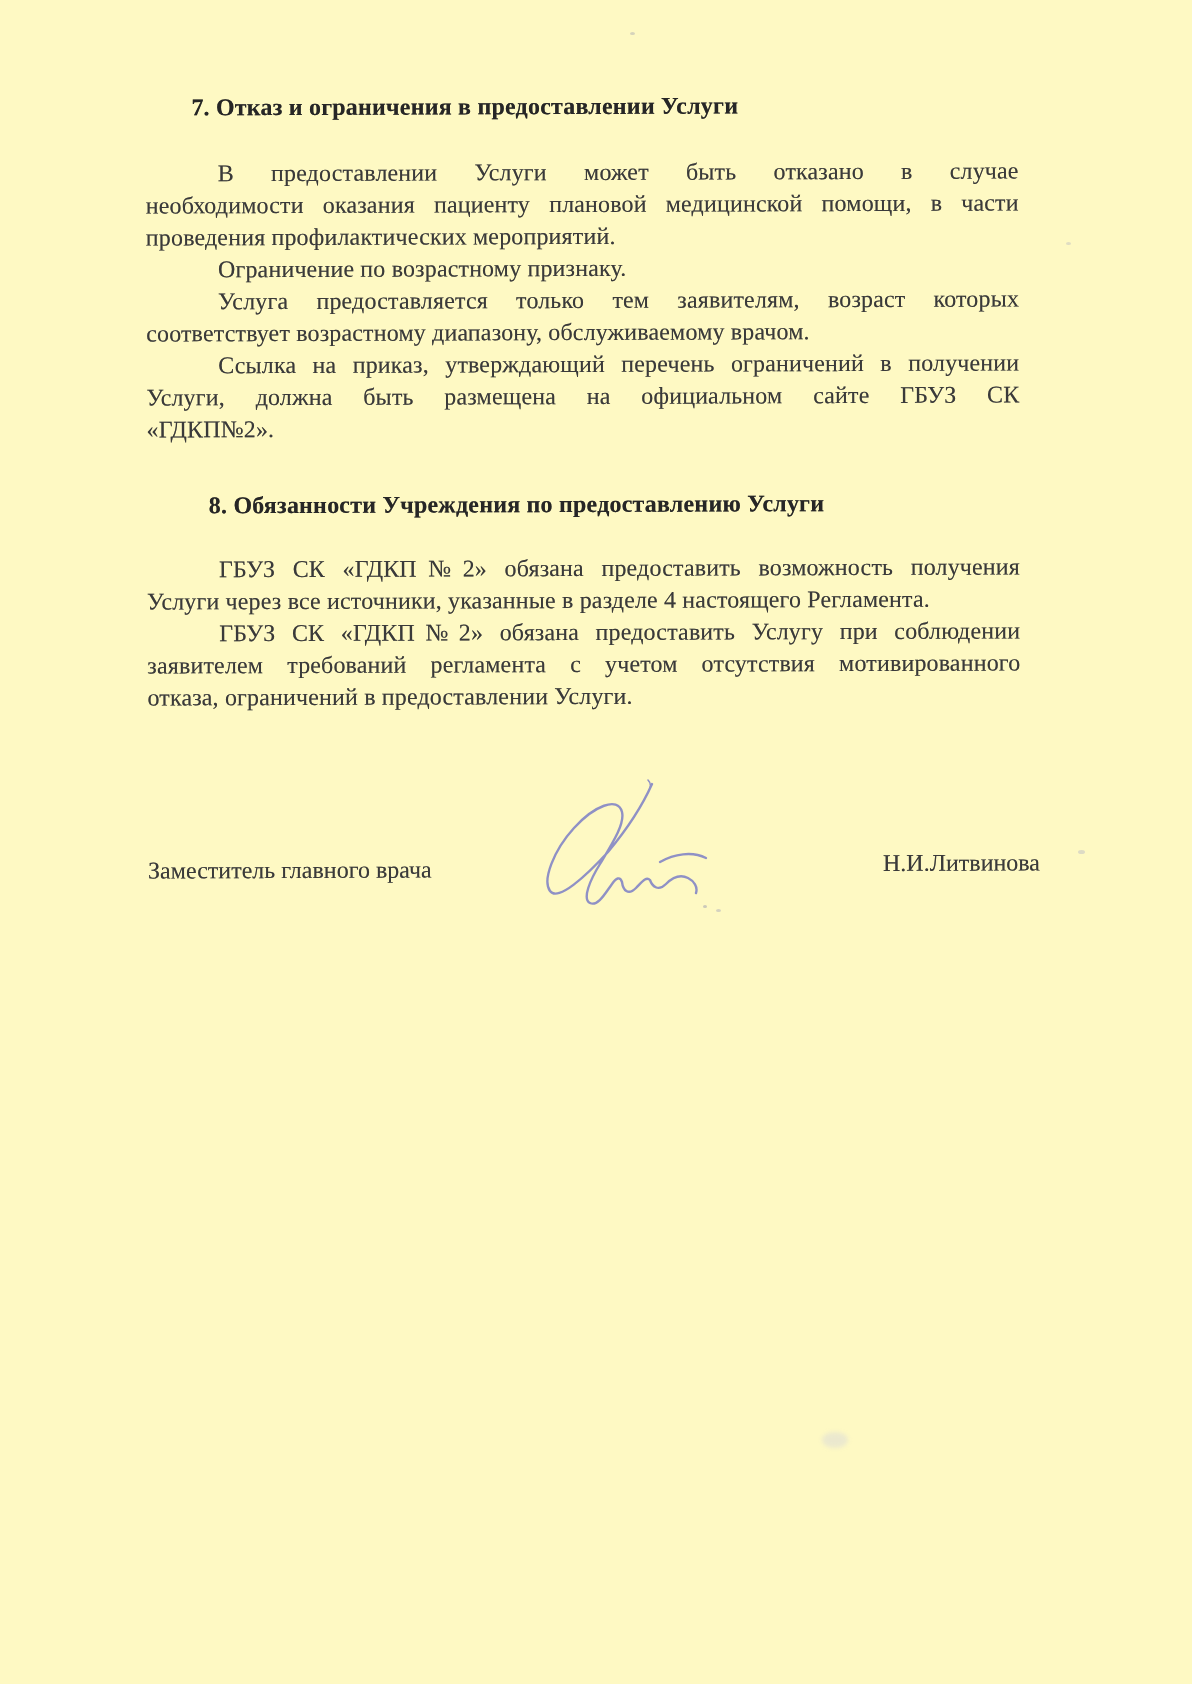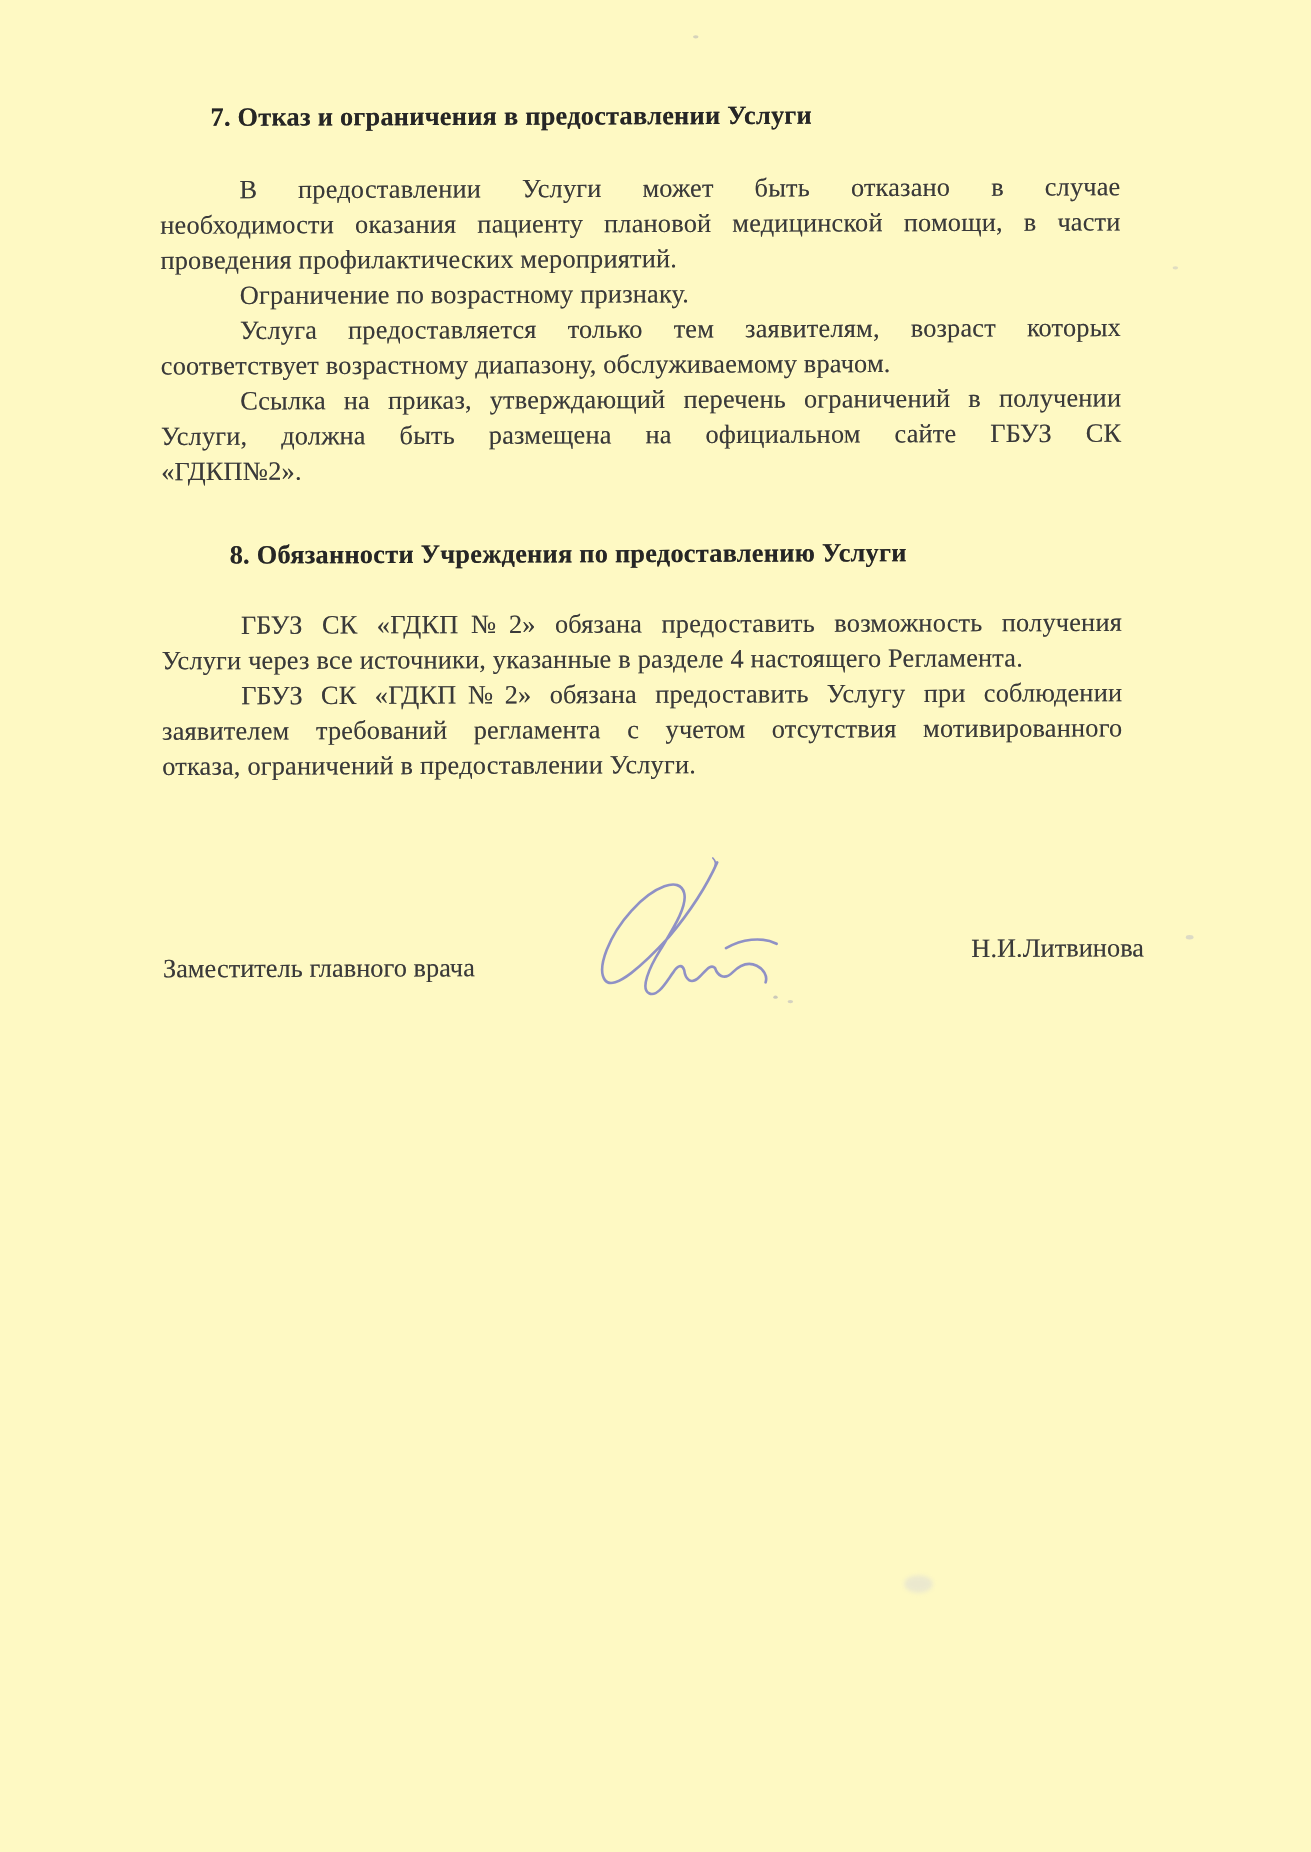--- a/index.html
+++ b/index.html
@@ -60,21 +60,21 @@
   .ln.first { text-indent: 72px; }
   .sigrow {
     position: absolute;
     top: 852px;
     width: 100%;
     font-size: 24px;
     line-height: 32px;
     color: #3a3a3a;
     text-shadow: 0 0 0.6px rgba(55,55,55,0.5);
   }
-  .sig-role { position: absolute; left: 0; top: 12px; white-space: nowrap; }
+  .sig-role { position: absolute; left: 0; top: 1px; white-space: nowrap; }
   .sig-name { position: absolute; left: 735px; top: -4px; white-space: nowrap; font-family: Liberation Serif, serif; }
   .signature-svg {
     position: absolute;
     left: 540px;
     top: 778px;
     width: 190px;
     height: 150px;
   }
   
   .speck {

